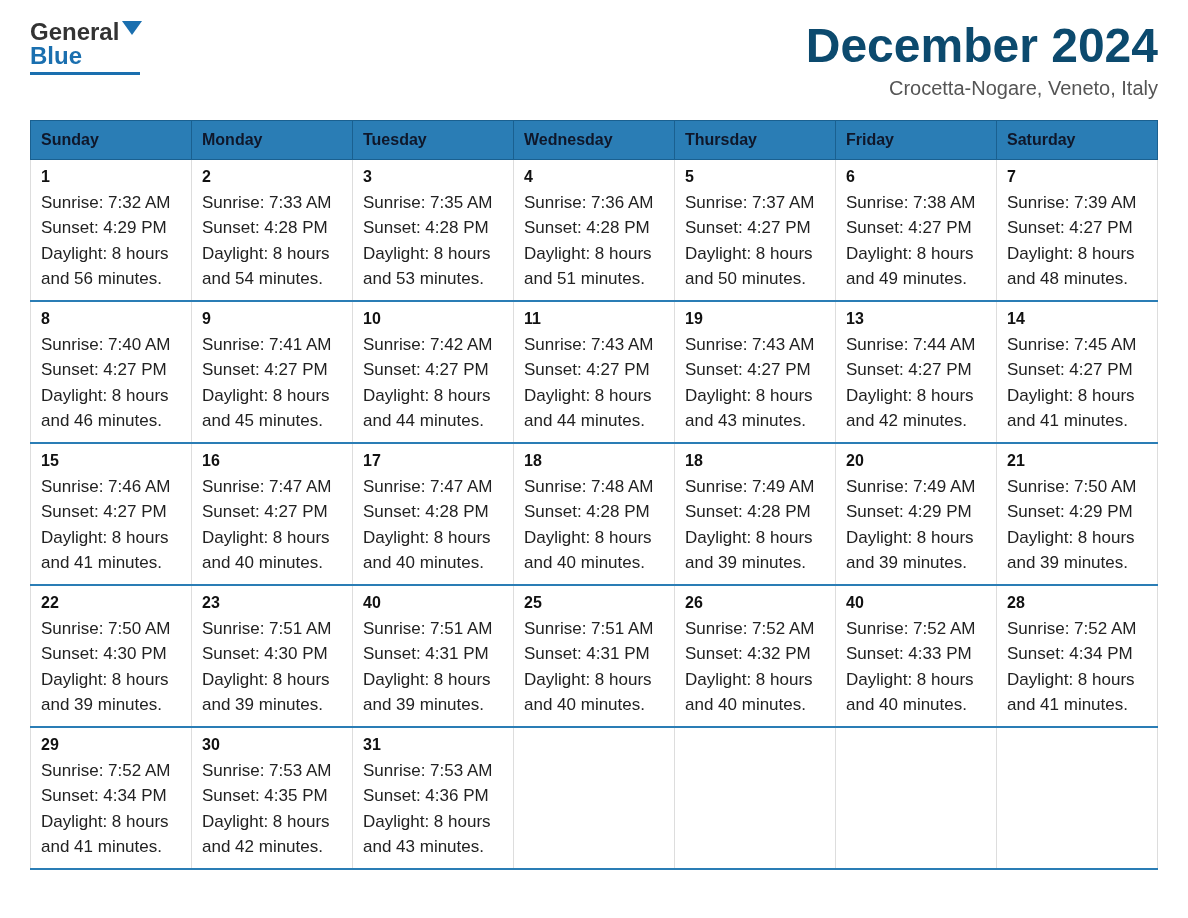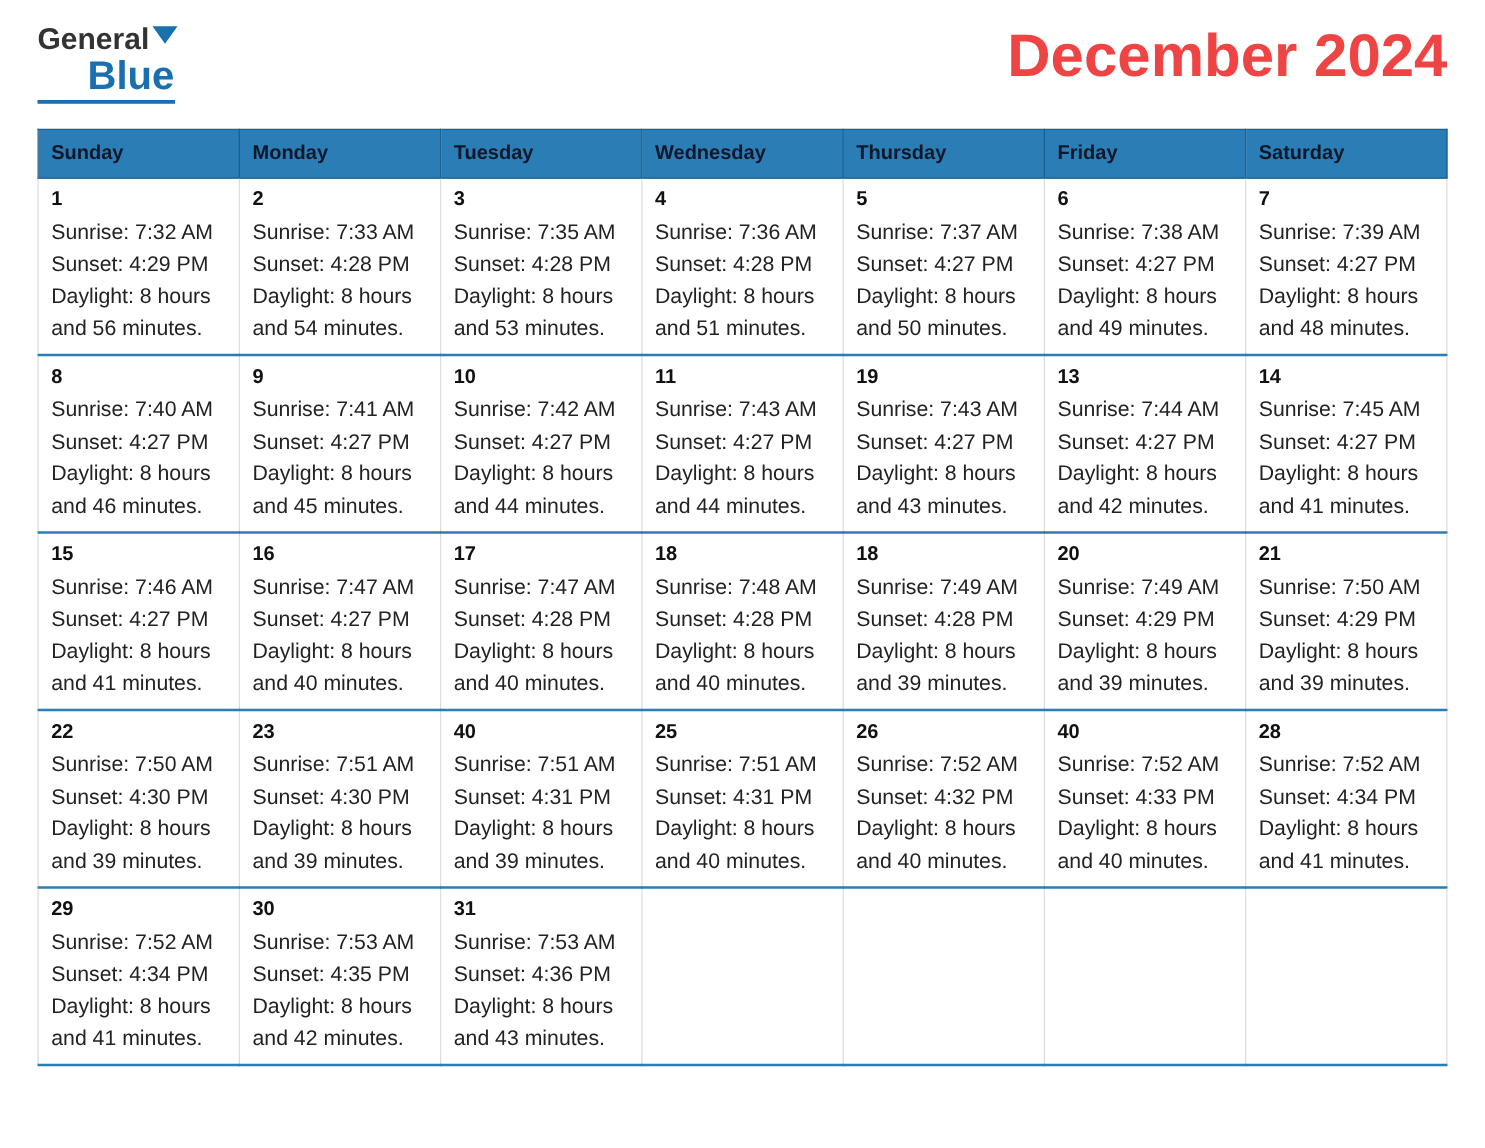--- a/index.html
+++ b/index.html
@@ -21,25 +21,24 @@
       flex-direction: column;
       align-items: flex-start;
     }
     .logo-general {
       font-size: 24px;
       font-weight: bold;
       color: #333;
       line-height: 1;
     }
     .logo-blue {
-      font-size: 32px;
+      font-size: 24px;
       font-weight: bold;
       color: #1a6faf;
       line-height: 1;
-      margin-left: 40px;
     }
     .logo-triangle {
       display: inline-block;
       width: 0;
       height: 0;
       border-left: 10px solid transparent;
       border-right: 10px solid transparent;
       border-top: 14px solid #1a6faf;
       margin-left: 3px;
       vertical-align: middle;
@@ -51,21 +50,21 @@
       height: 3px;
       background: #1a6faf;
       margin-top: 4px;
     }
     .title-block {
       text-align: right;
     }
     .month-title {
       font-size: 48px;
       font-weight: bold;
-      color: #ef4444;
+      color: #0c4a6e;
       line-height: 1.1;
     }
     .location {
       font-size: 20px;
       color: #555;
       margin-top: 4px;
     }
     table {
       width: 100%;
       border-collapse: collapse;
@@ -112,20 +111,21 @@
   <div class="logo">
     <div style="display:flex;align-items:center;">
       <span class="logo-general">General</span>
       <span class="logo-triangle"></span>
     </div>
     <span class="logo-blue">Blue</span>
     <div class="logo-line"></div>
   </div>
   <div class="title-block">
     <div class="month-title">December 2024</div>
+    <div class="location">Crocetta-Nogare, Veneto, Italy</div>
   </div>
 </div>
 
 <table>
   <thead>
     <tr>
     <th>Sunday</th>
         <th>Monday</th>
         <th>Tuesday</th>
         <th>Wednesday</th>

